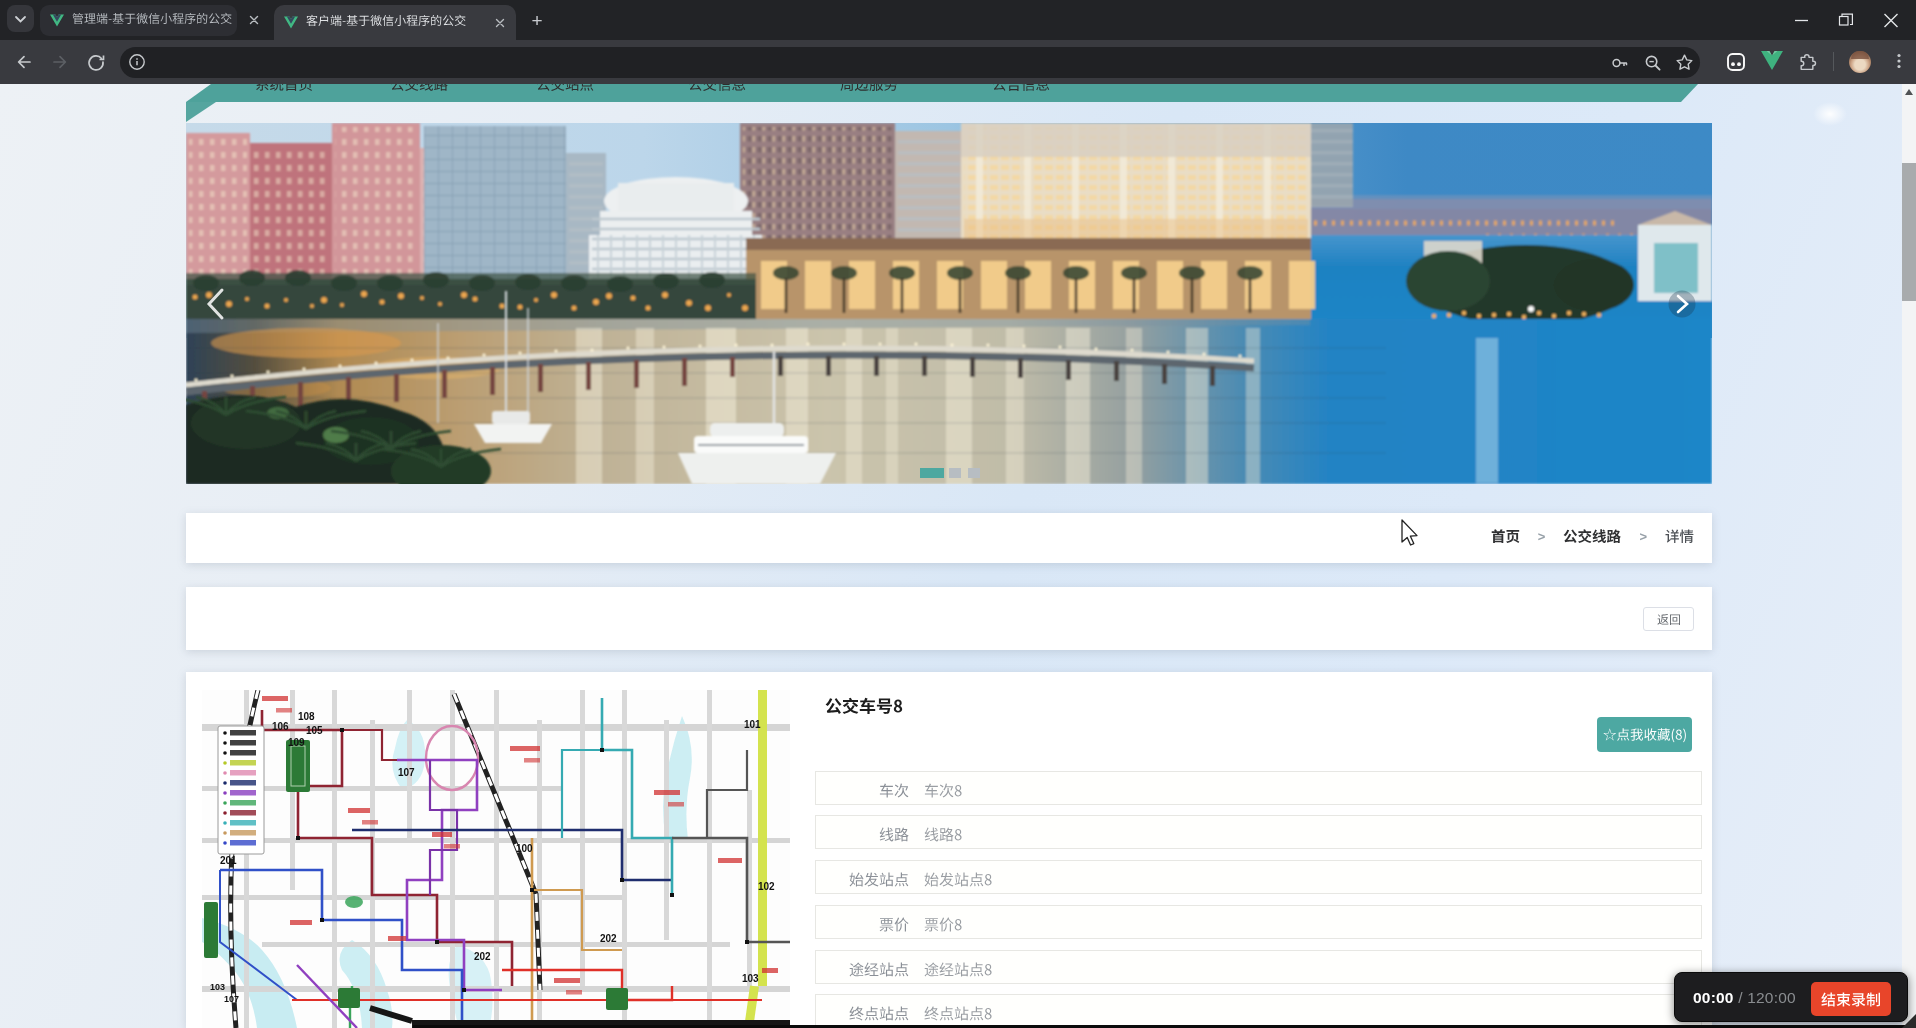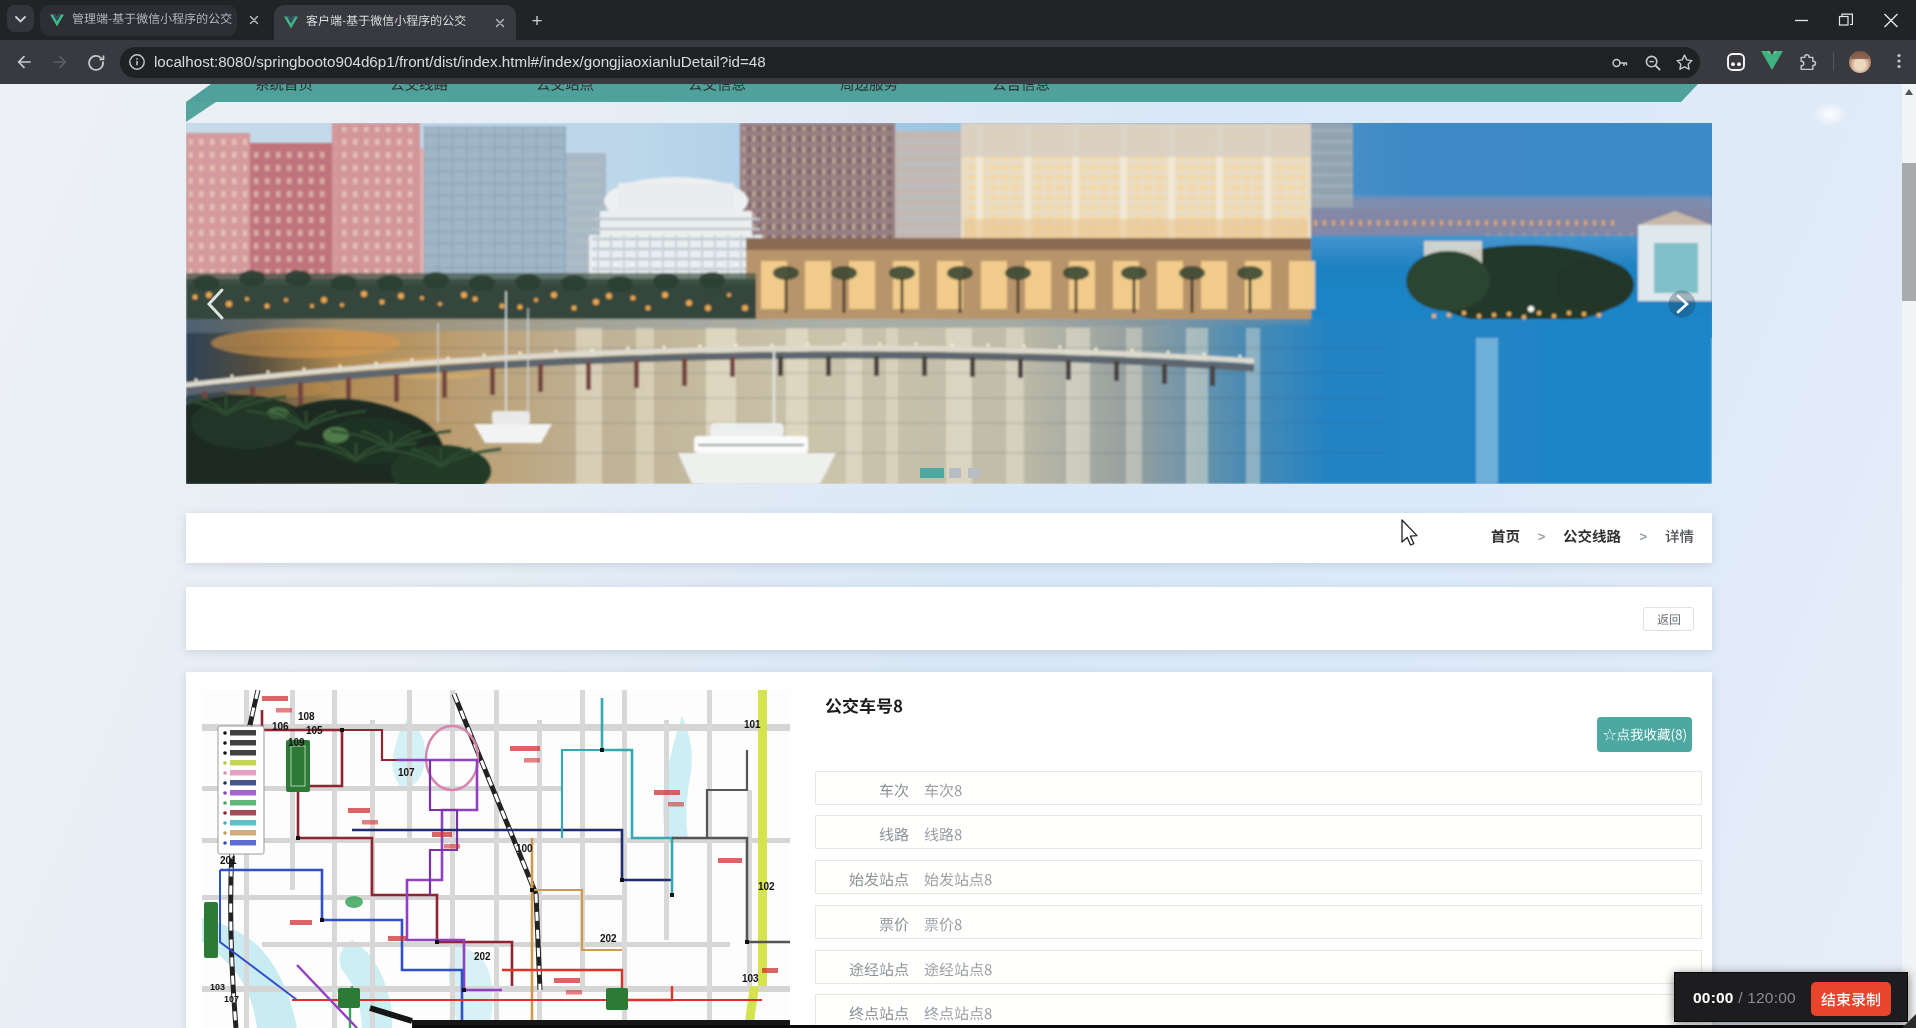--- a/index.html
+++ b/index.html
@@ -45,21 +45,21 @@
 #mtitle{position:absolute;left:639px;top:22px}
 #collect{position:absolute;left:1411px;top:45px;width:95px;height:35px;background:#4da8a2;border-radius:4px;display:flex;align-items:center;justify-content:center}
 .frow{position:absolute;left:629px;width:887px;height:34px;border:1px solid #e7e7e3;background:#fffffd}
 .flab{position:absolute;top:8px;text-align:right;width:140px;right:794px;display:flex;justify-content:flex-end}
 .fval{position:absolute;left:108px;top:8px}
 
 #sbar{position:absolute;left:1902px;top:84px;width:14px;height:944px;background:#f3f4f5}
 #sarrow{position:absolute;left:3px;top:5px;width:0;height:0;border-left:4px solid transparent;border-right:4px solid transparent;border-bottom:6px solid #505254}
 #sthumb{position:absolute;left:0;top:79px;width:14px;height:138px;background:#a8abad}
 
-#rec{position:absolute;left:1674px;top:972px;width:234px;height:50px;background:#1d1d1f;border:1px solid #0a0a0a;border-radius:0;box-shadow:0 2px 10px rgba(0,0,0,.5);z-index:30}
+#rec{position:absolute;left:1674px;top:972px;width:234px;height:50px;background:#1d1d1f;border:1px solid #0a0a0a;border-radius:8px;box-shadow:0 2px 10px rgba(0,0,0,.5);z-index:30}
 #rectime{position:absolute;left:18px;top:16px;font-size:15.5px;color:#fff;font-weight:700;letter-spacing:.2px}
 #recbtn{position:absolute;left:136px;top:9px;width:80px;height:34px;background:#e8452a;border-radius:5px;display:flex;align-items:center;justify-content:center}
 #resize{position:absolute;right:0;bottom:0;width:0;height:0;border-left:14px solid transparent;border-bottom:14px solid #2a2a2a;z-index:40}
 </style>
 </head>
 <body>
 <div id="stage">
 
   <div id="tabstrip">
     <div id="chevbtn"><svg width="27" height="27" viewBox="0 0 27 27">
@@ -113,21 +113,20 @@
     </svg>
   <svg class="navic" style="left:86px" viewBox="0 0 20 20">
       <path d="M15.5 6.5 A7 7 0 1 0 17 10" stroke="#c7cacd" stroke-width="1.7" fill="none" stroke-linecap="round"></path>
       <path d="M17.5 3.5 v4 h-4" fill="none" stroke="#c7cacd" stroke-width="1.7"></path>
     </svg>
   <div id="urlpill"></div>
   <svg class="navic" style="left:128px;top:53px;width:18px;height:18px" viewBox="0 0 18 18">
       <circle cx="9" cy="9" r="7.2" fill="none" stroke="#c7cacd" stroke-width="1.4"></circle>
       <path d="M9 8 v4.2 M9 5.2 v1.6" stroke="#c7cacd" stroke-width="1.5"></path>
     </svg>
-  <div id="urltxt">localhost:8080/springbooto904d6p1/front/dist/index.html#/index/gongjiaoxianluDetail?id=48</div>
 
   <svg class="navic" style="left:1610px;top:53px" viewBox="0 0 20 20">
       <circle cx="6.5" cy="10" r="3.4" fill="none" stroke="#c7cacd" stroke-width="1.5"></circle>
       <path d="M9.9 10 h7 M14 10 v3 M16.5 10 v2.2" stroke="#c7cacd" stroke-width="1.5" fill="none"></path>
     </svg>
   <svg class="navic" style="left:1643px;top:53px" viewBox="0 0 20 20">
       <circle cx="8.6" cy="8.6" r="5.2" fill="none" stroke="#c7cacd" stroke-width="1.6"></circle>
       <path d="M12.5 12.5 L16.6 16.6" stroke="#c7cacd" stroke-width="1.8" stroke-linecap="round"></path>
       <path d="M6.4 8.6 h4.4" stroke="#c7cacd" stroke-width="1.4"></path>
     </svg>

